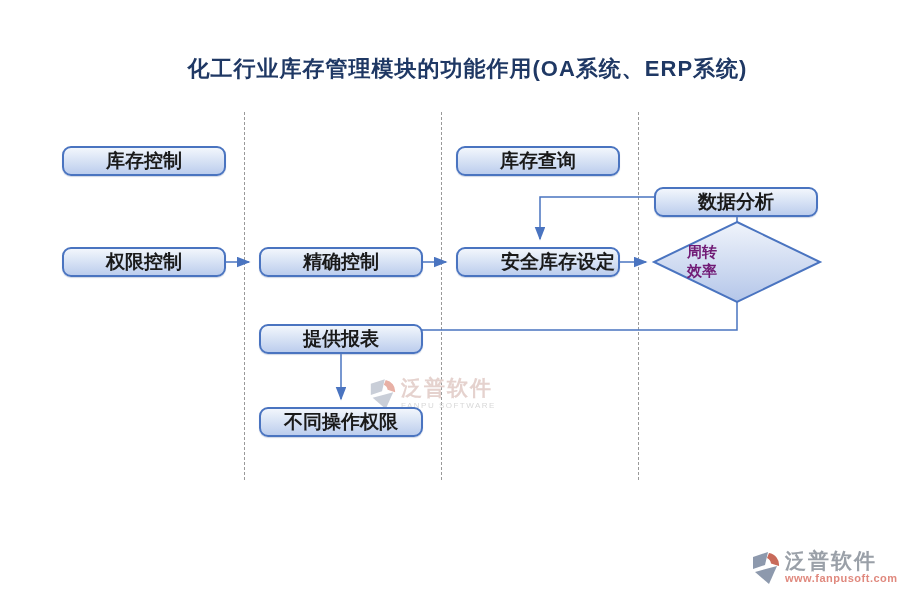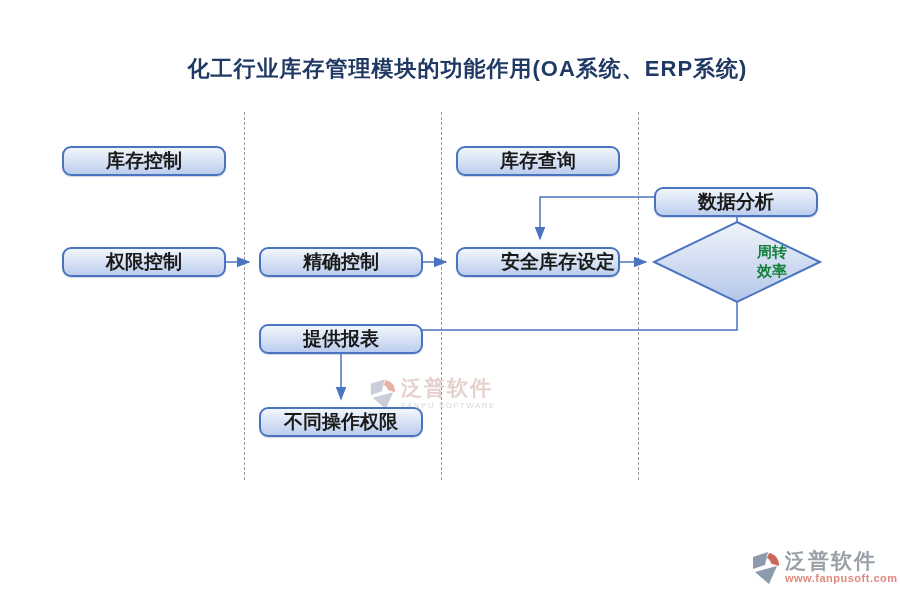--- a/index.html
+++ b/index.html
@@ -25,21 +25,21 @@
     font-size:19px;font-weight:600;color:#1a1a1a;z-index:2;
     box-shadow:0 1px 1px rgba(120,140,180,0.35);
   }
   .n-h1{left:62px;top:146px;} .n-h2{left:259px;top:146px;}
   .n-h3{left:456px;top:146px;} .n-h4{left:654px;top:146px;margin-top:41px;}
   .n-r2c1{left:62px;top:247px;} .n-r2c2{left:259px;top:247px;}
   .n-r2c3{left:456px;top:247px;padding-left:40px;}
   .n-reports{left:259px;top:324px;} .n-perms{left:259px;top:407px;}
   .diamond-label{
     position:absolute;left:687px;top:242px;width:100px;z-index:2;
-    text-align:right;font-size:15px;font-weight:600;color:#15803d;line-height:19px;
+    text-align:left;font-size:15px;font-weight:600;color:#701a75;line-height:19px;
   }
   .diamond-label span{display:block;}
   .wm{position:absolute;display:flex;align-items:flex-start;z-index:0;}
   .wm-center{left:368px;top:376px;}
   .wm-corner{left:750px;top:549px;}
   .wm .txtcol{display:flex;flex-direction:column;margin-left:5px;}
   .wm-center .brand{font-size:21px;font-weight:bold;color:#e5d2ce;letter-spacing:2px;line-height:24px;}
   .wm-center .sub{font-size:8px;color:#d8d8d8;letter-spacing:1.5px;margin-top:1px;}
   .wm-corner .brand{font-size:21px;font-weight:bold;color:#9aa0a8;letter-spacing:2px;line-height:23px;}
   .wm-corner .url{font-size:11px;font-weight:bold;color:#e0897e;letter-spacing:0.5px;}

